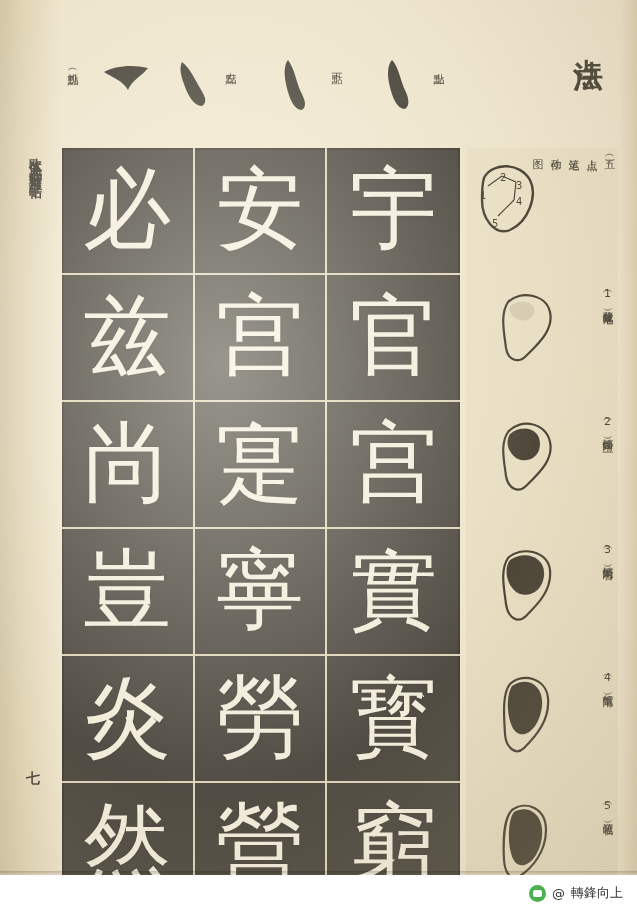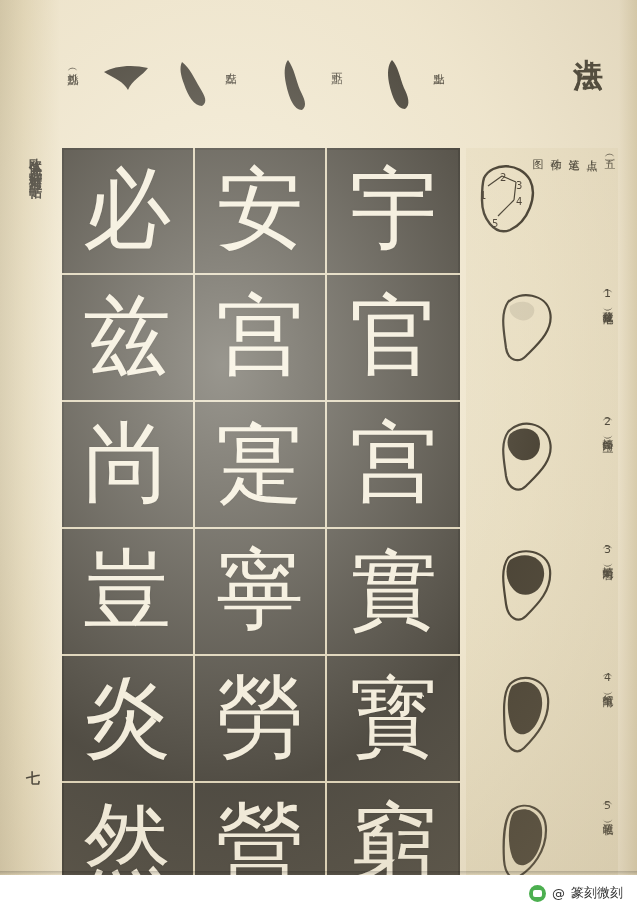--- a/index.html
+++ b/index.html
@@ -409,16 +409,16 @@
     </div>
   </div>
 
   <div class="paper-tint"></div>
 
   <div class="footer-left-strip"></div>
   <div class="footer">
     <div class="wm">
       <span class="wm-badge"></span>
       <span>@</span>
-      <span>篆刻微刻</span>
+      <span>轉鋒向上</span>
     </div>
   </div>
 </div>
 
 </body></html>

